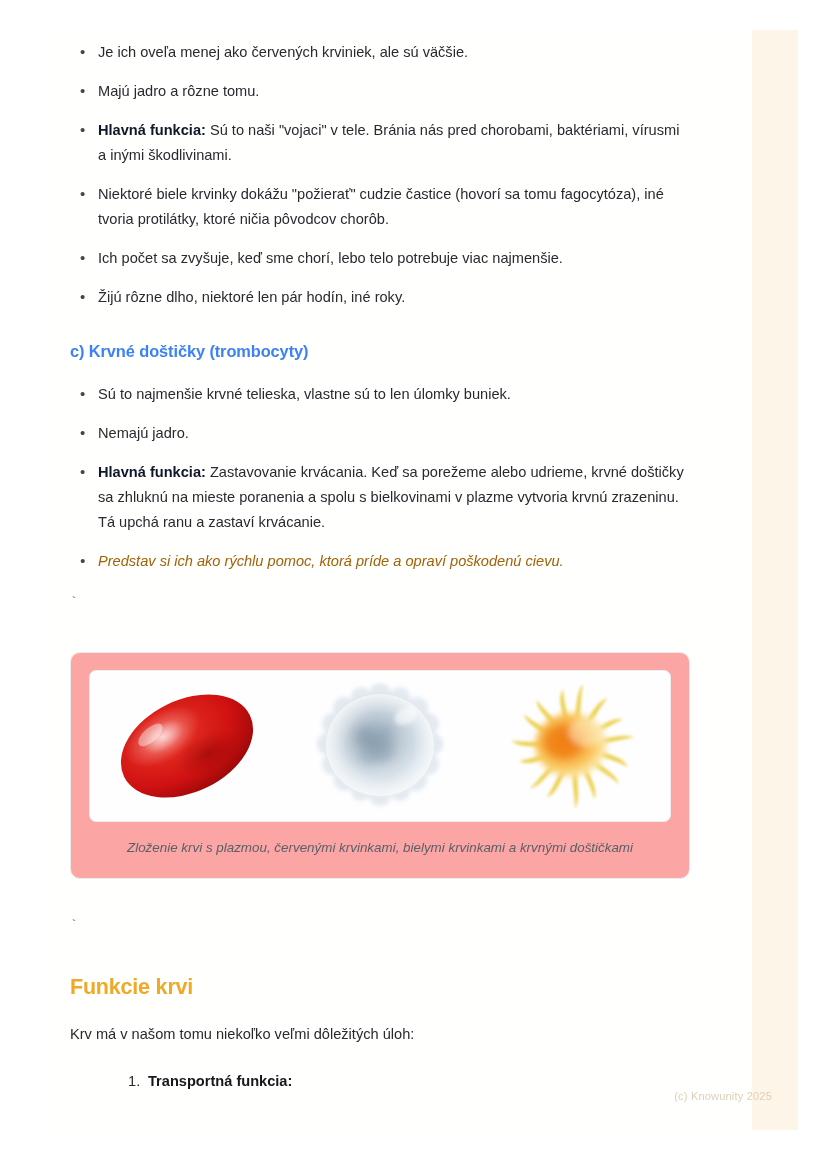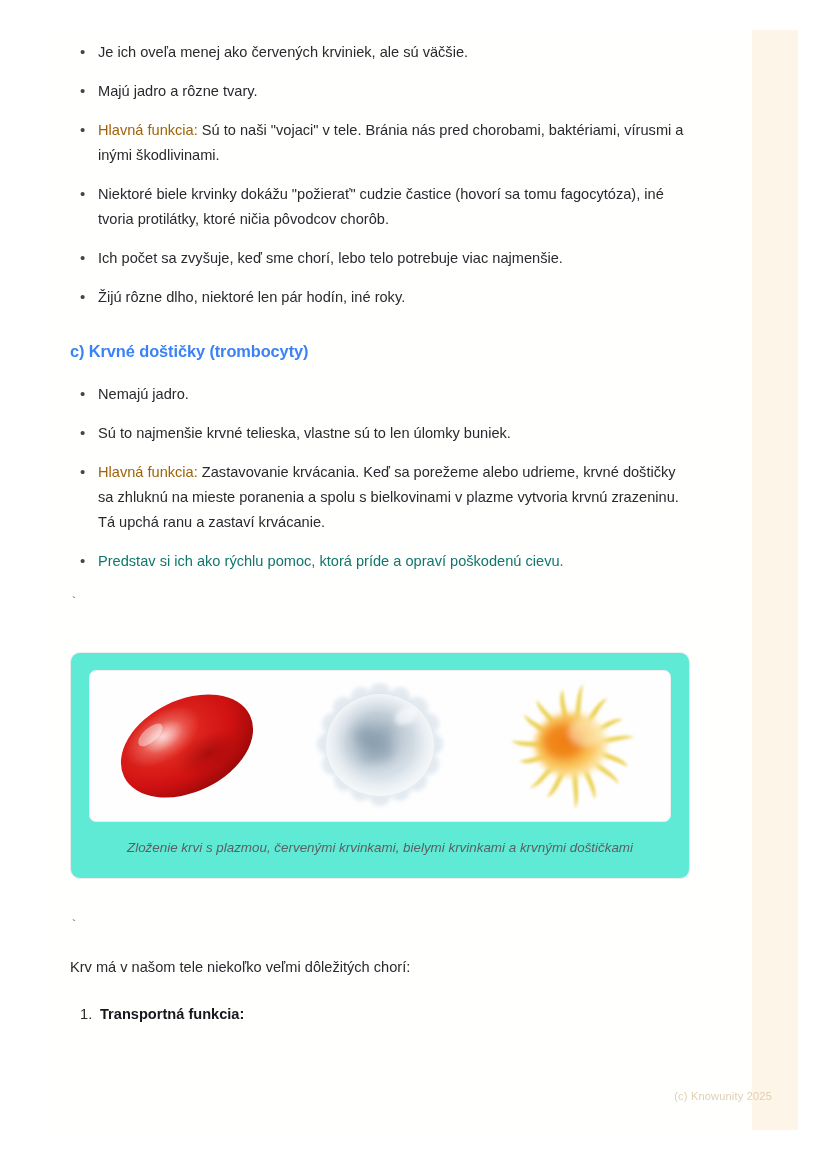--- a/index.html
+++ b/index.html
@@ -88,25 +88,26 @@
   ul.bullets > li:before {
     content: "\2022";
     position: absolute;
     left: -16px;
     top: -1px;
     font-size: 15px;
     color: #43464b;
     line-height: 25px;
   }
   ul.bullets > li.italic {
-    color: #0f766e;
+    font-style: italic;
+    color: #a16207;
   }
   .lead {
-    font-weight: normal;
-    color: #a16207;
+    font-weight: bold;
+    color: #0f172a;
   }
 
   h3.sub-heading {
     font-size: 16.4px;
     font-weight: bold;
     color: #3b82f6;
     margin: 0;
     letter-spacing: -0.1px;
   }
 
@@ -116,21 +117,21 @@
     color: #56585d;
     line-height: 14px;
     height: 14px;
   }
 
   
   .figure-card {
     box-sizing: border-box;
     border: 1px solid #ececec;
     border-radius: 10px;
-    background: #5eead4;
+    background: #fca5a5;
     padding: 17px 18px 20px 18px;
   }
   .figure-frame {
     box-sizing: border-box;
     border: 1px solid #eceef0;
     border-radius: 7px;
     background: #fefeff;
     height: 152px;
     display: flex;
     align-items: center;
@@ -175,20 +176,21 @@
     list-style: none;
     counter-reset: oli;
   }
   ol.numbers > li {
     position: relative;
     counter-increment: oli;
     font-size: 14.6px;
     line-height: 25px;
     color: #17181b;
     font-weight: bold;
+    margin-left: 48px;
   }
   ol.numbers > li:before {
     content: counter(oli) ".";
     position: absolute;
     left: -20px;
     top: 0;
     font-weight: normal;
     color: #282a2e;
   }
 
@@ -218,44 +220,44 @@
 
     <div class="content-col"></div>
 
     <div class="content-inner">
 
       <ul class="bullets" style="margin-top:10px;">
         <li>
           <span>Je ich oveľa menej ako červených krviniek, ale sú väčšie.</span>
         </li>
         <li>
-          <span>Majú jadro a rôzne tvary.</span>
+          <span>Majú jadro a rôzne tomu.</span>
         </li>
         <li>
           <span class="lead">Hlavná funkcia:</span><span> Sú to naši "vojaci" v tele. Bránia nás pred chorobami, baktériami, vírusmi a inými škodlivinami.</span>
         </li>
         <li>
           <span>Niektoré biele krvinky dokážu "požierať" cudzie častice (hovorí sa tomu fagocytóza), iné tvoria protilátky, ktoré ničia pôvodcov chorôb.</span>
         </li>
         <li>
           <span>Ich počet sa zvyšuje, keď sme chorí, lebo telo potrebuje viac najmenšie.</span>
         </li>
         <li style="margin-bottom:12px;">
           <span>Žijú rôzne dlho, niektoré len pár hodín, iné roky.</span>
         </li>
       </ul>
 
       <h3 class="sub-heading" style="margin-top:32px;">c) Krvné doštičky (trombocyty)</h3>
 
       <ul class="bullets" style="margin-top:21px;">
         <li>
+          <span>Sú to najmenšie krvné telieska, vlastne sú to len úlomky buniek.</span>
+        </li>
+        <li>
           <span>Nemajú jadro.</span>
-        </li>
-        <li>
-          <span>Sú to najmenšie krvné telieska, vlastne sú to len úlomky buniek.</span>
         </li>
         <li>
           <span class="lead">Hlavná funkcia:</span><span> Zastavovanie krvácania. Keď sa porežeme alebo udrieme, krvné doštičky sa zhluknú na mieste poranenia a spolu s bielkovinami v plazme vytvoria krvnú zrazeninu. Tá upchá ranu a zastaví krvácanie.</span>
         </li>
         <li class="italic" style="margin-bottom:0;">
           <span>Predstav si ich ako rýchlu pomoc, ktorá príde a opraví poškodenú cievu.</span>
         </li>
       </ul>
 
       <div class="backtick" style="margin-top:22px;">`</div>
@@ -434,22 +436,23 @@
             </svg>
           </div>
 
         </div>
 
         <div class="figure-caption">Zloženie krvi s plazmou, červenými krvinkami, bielymi krvinkami a krvnými doštičkami</div>
       </div>
 
       <div class="backtick" style="margin-top:40px;">`</div>
 
-
-      <p class="body-text" style="margin-top:22px;">Krv má v našom tele niekoľko veľmi dôležitých chorí:</p>
+      <h2 class="section-heading" style="margin-top:42px;">Funkcie krvi</h2>
+
+      <p class="body-text" style="margin-top:22px;">Krv má v našom tomu niekoľko veľmi dôležitých úloh:</p>
 
       <ol class="numbers" style="margin-top:22px;">
         <li>
           <span>Transportná funkcia:</span>
           
         </li>
       </ol>
 
     </div>
 

